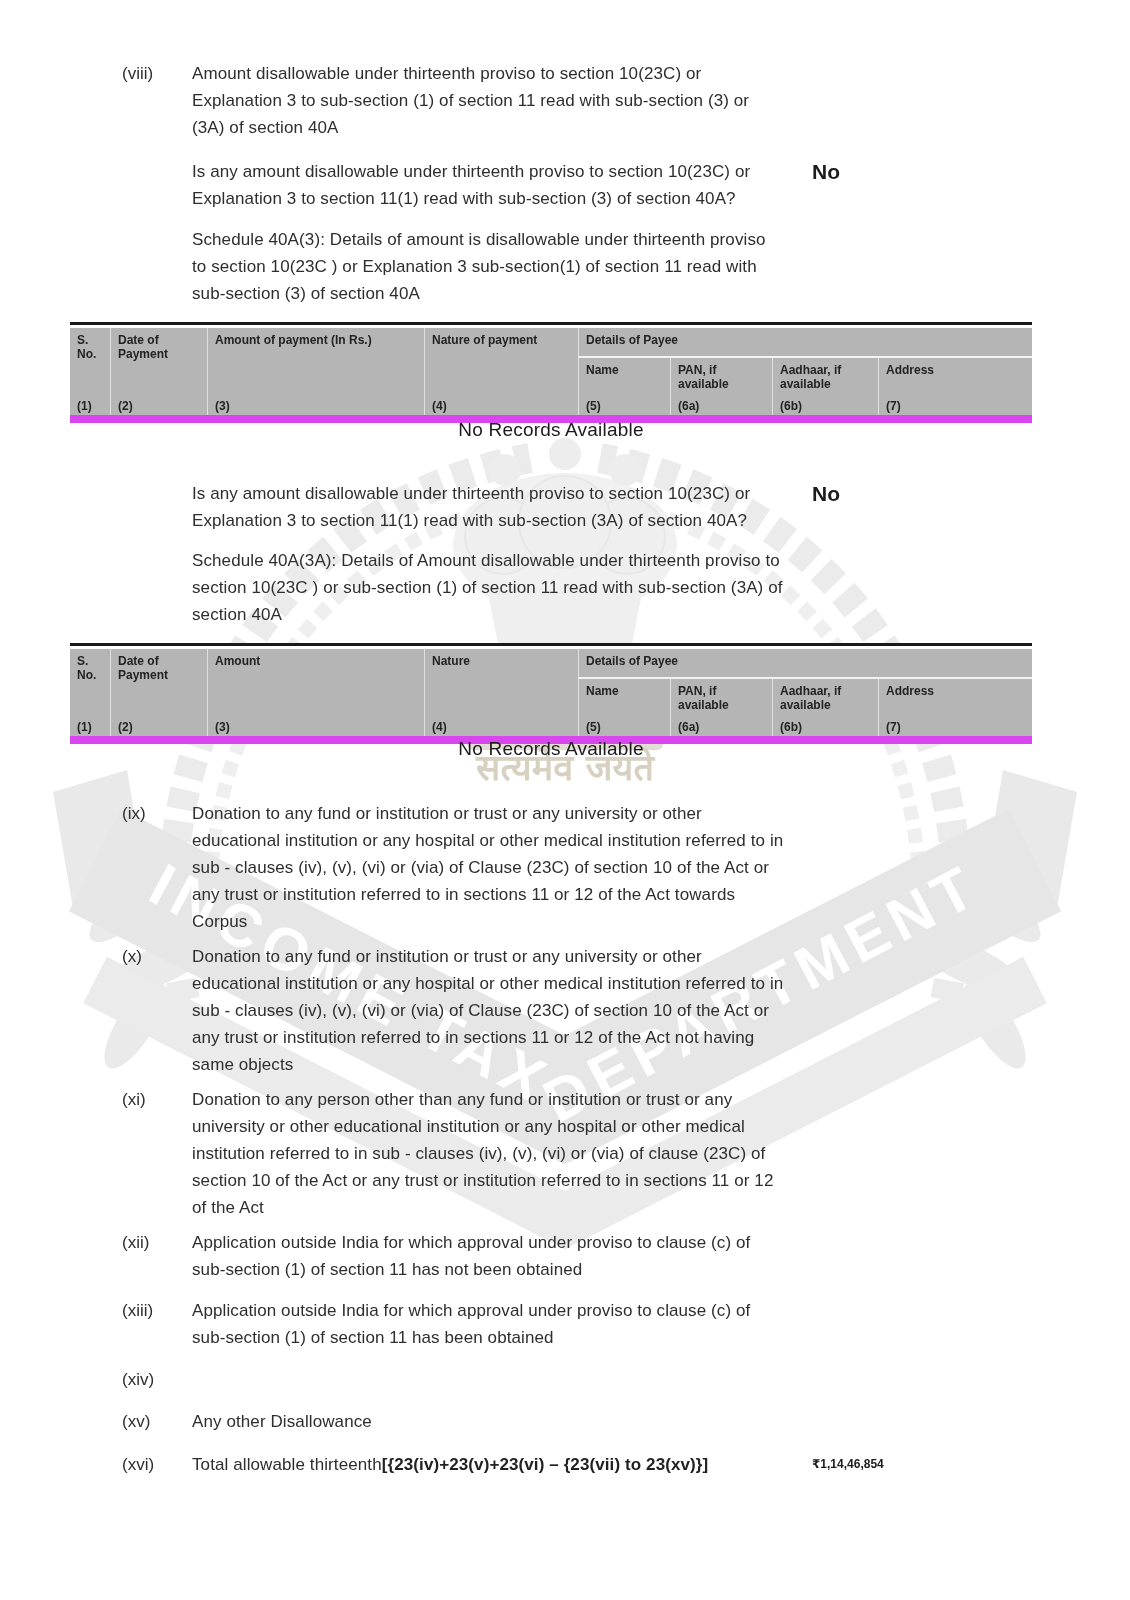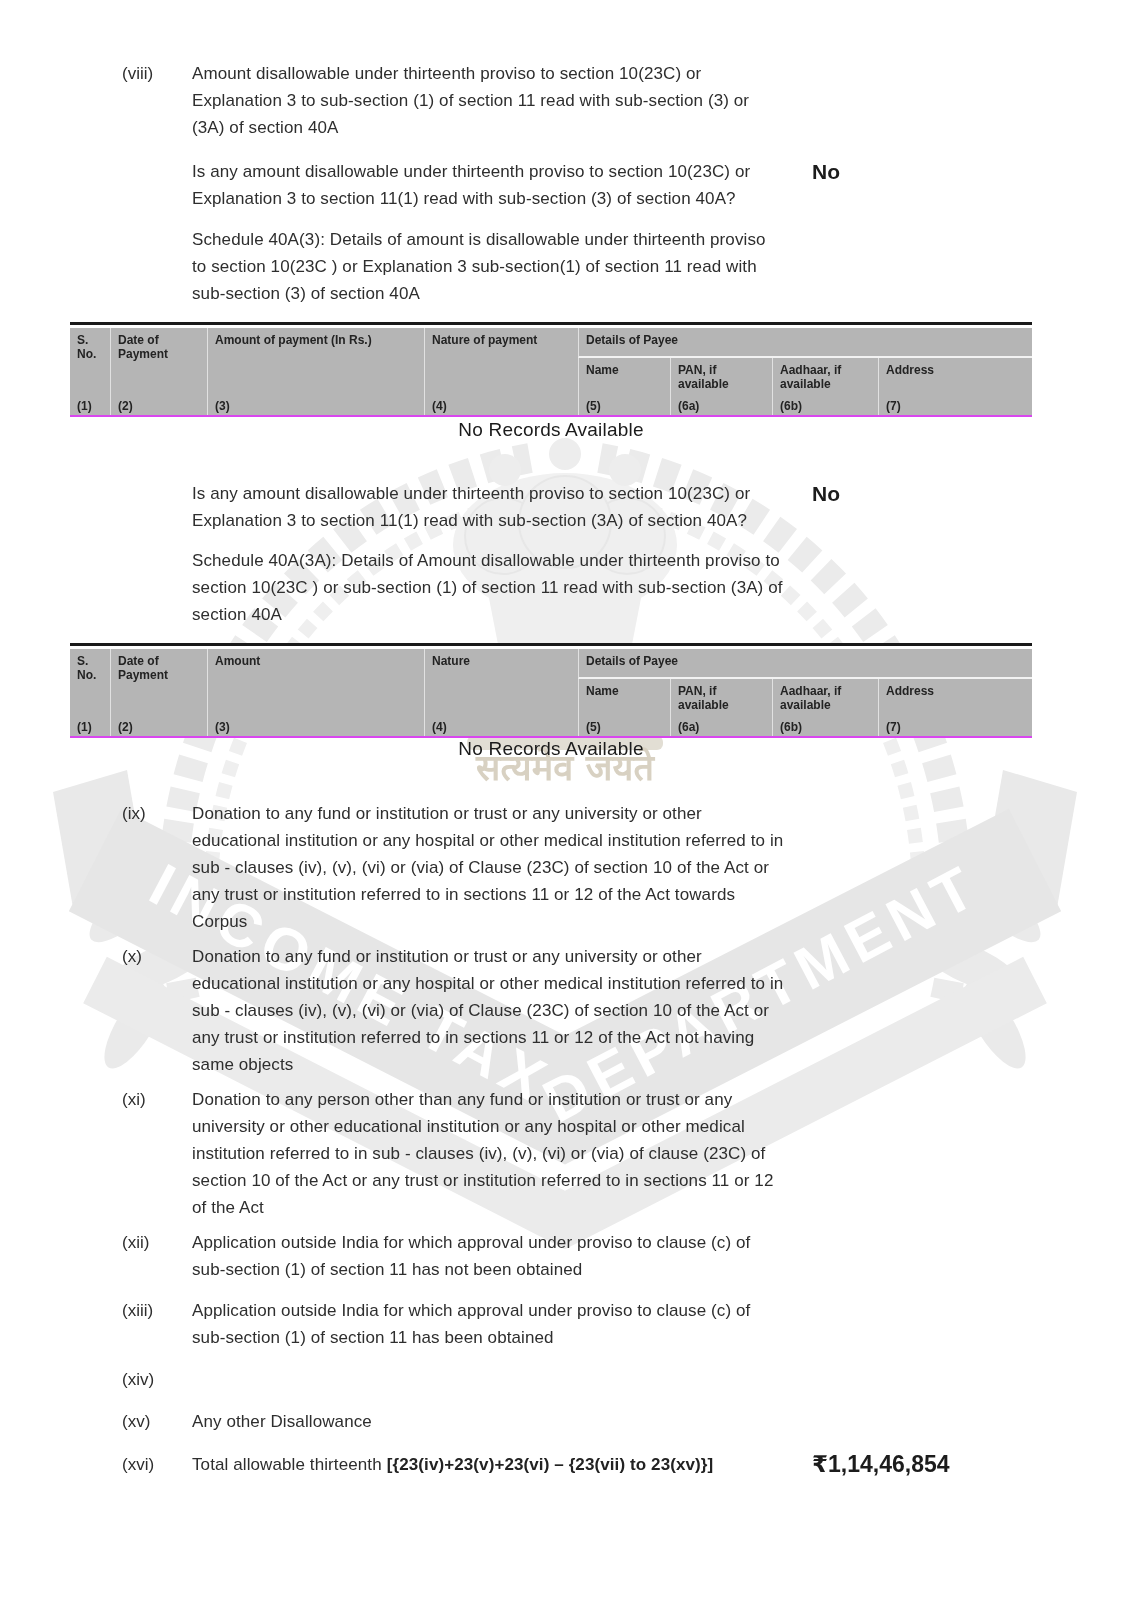--- a/index.html
+++ b/index.html
@@ -7,25 +7,25 @@
   .page{position:relative;width:1130px;height:1600px;margin:0 auto;background:#fff;overflow:hidden;
         font-family:"Liberation Sans","DejaVu Sans",sans-serif;color:#2e2e2e}
   
   .wm{position:absolute;left:35px;top:340px;width:1060px;height:1000px;z-index:0;pointer-events:none}
   
   .blk{position:absolute;left:122px;width:910px;z-index:1;display:flex}
   .num{flex:none;width:70px;font-size:17px;line-height:27px;color:#2e2e2e}
   .txt{flex:none;width:592px;font-size:17px;line-height:27px;color:#2e2e2e;letter-spacing:.1px}
   .noq{padding-left:70px}
   .ans{position:absolute;left:690px;top:0;font-size:21px;line-height:27px;font-weight:700;color:#1c1c1c}
-  .amt{position:absolute;left:690px;top:0;font-size:23px;line-height:27px;font-weight:700;color:#1c1c1c}
-  .formula{font-weight:700;color:#222;margin-left:5px}
+  .amt{position:absolute;left:690px;top:0;font-size:12px;line-height:27px;font-weight:700;color:#1c1c1c}
+  .formula{font-weight:700;color:#222;}
   
   .tbl{position:absolute;left:70px;width:962px;z-index:1;background:#fff;
-       border-top:3px solid #1a1a1a;border-bottom:2px solid #d946ef}
+       border-top:3px solid #1a1a1a;border-bottom:8px solid #d946ef}
   .tgrid{display:grid;grid-template-columns:40px 97px 217px 154px 92px 102px 106px 154px;
          grid-template-rows:30px 40px 17px;background:#b5b5b5;margin-top:3px}
   .hc{font-size:12px;line-height:14px;font-weight:700;color:#232323;padding:5px 4px 0 7px;overflow:hidden}
   .r12{grid-row:1/3}
   .payee{grid-column:5/9;grid-row:1;border-bottom:2px solid #f2f2f2}
   .sepl{border-left:1px solid rgba(255,255,255,.6)}
   .nrow{grid-row:3;padding-top:1px}
   .nr{position:absolute;left:70px;width:962px;z-index:1;text-align:center;
       font-size:19px;line-height:22px;color:#1b1b1b;letter-spacing:.2px}
 </style>

